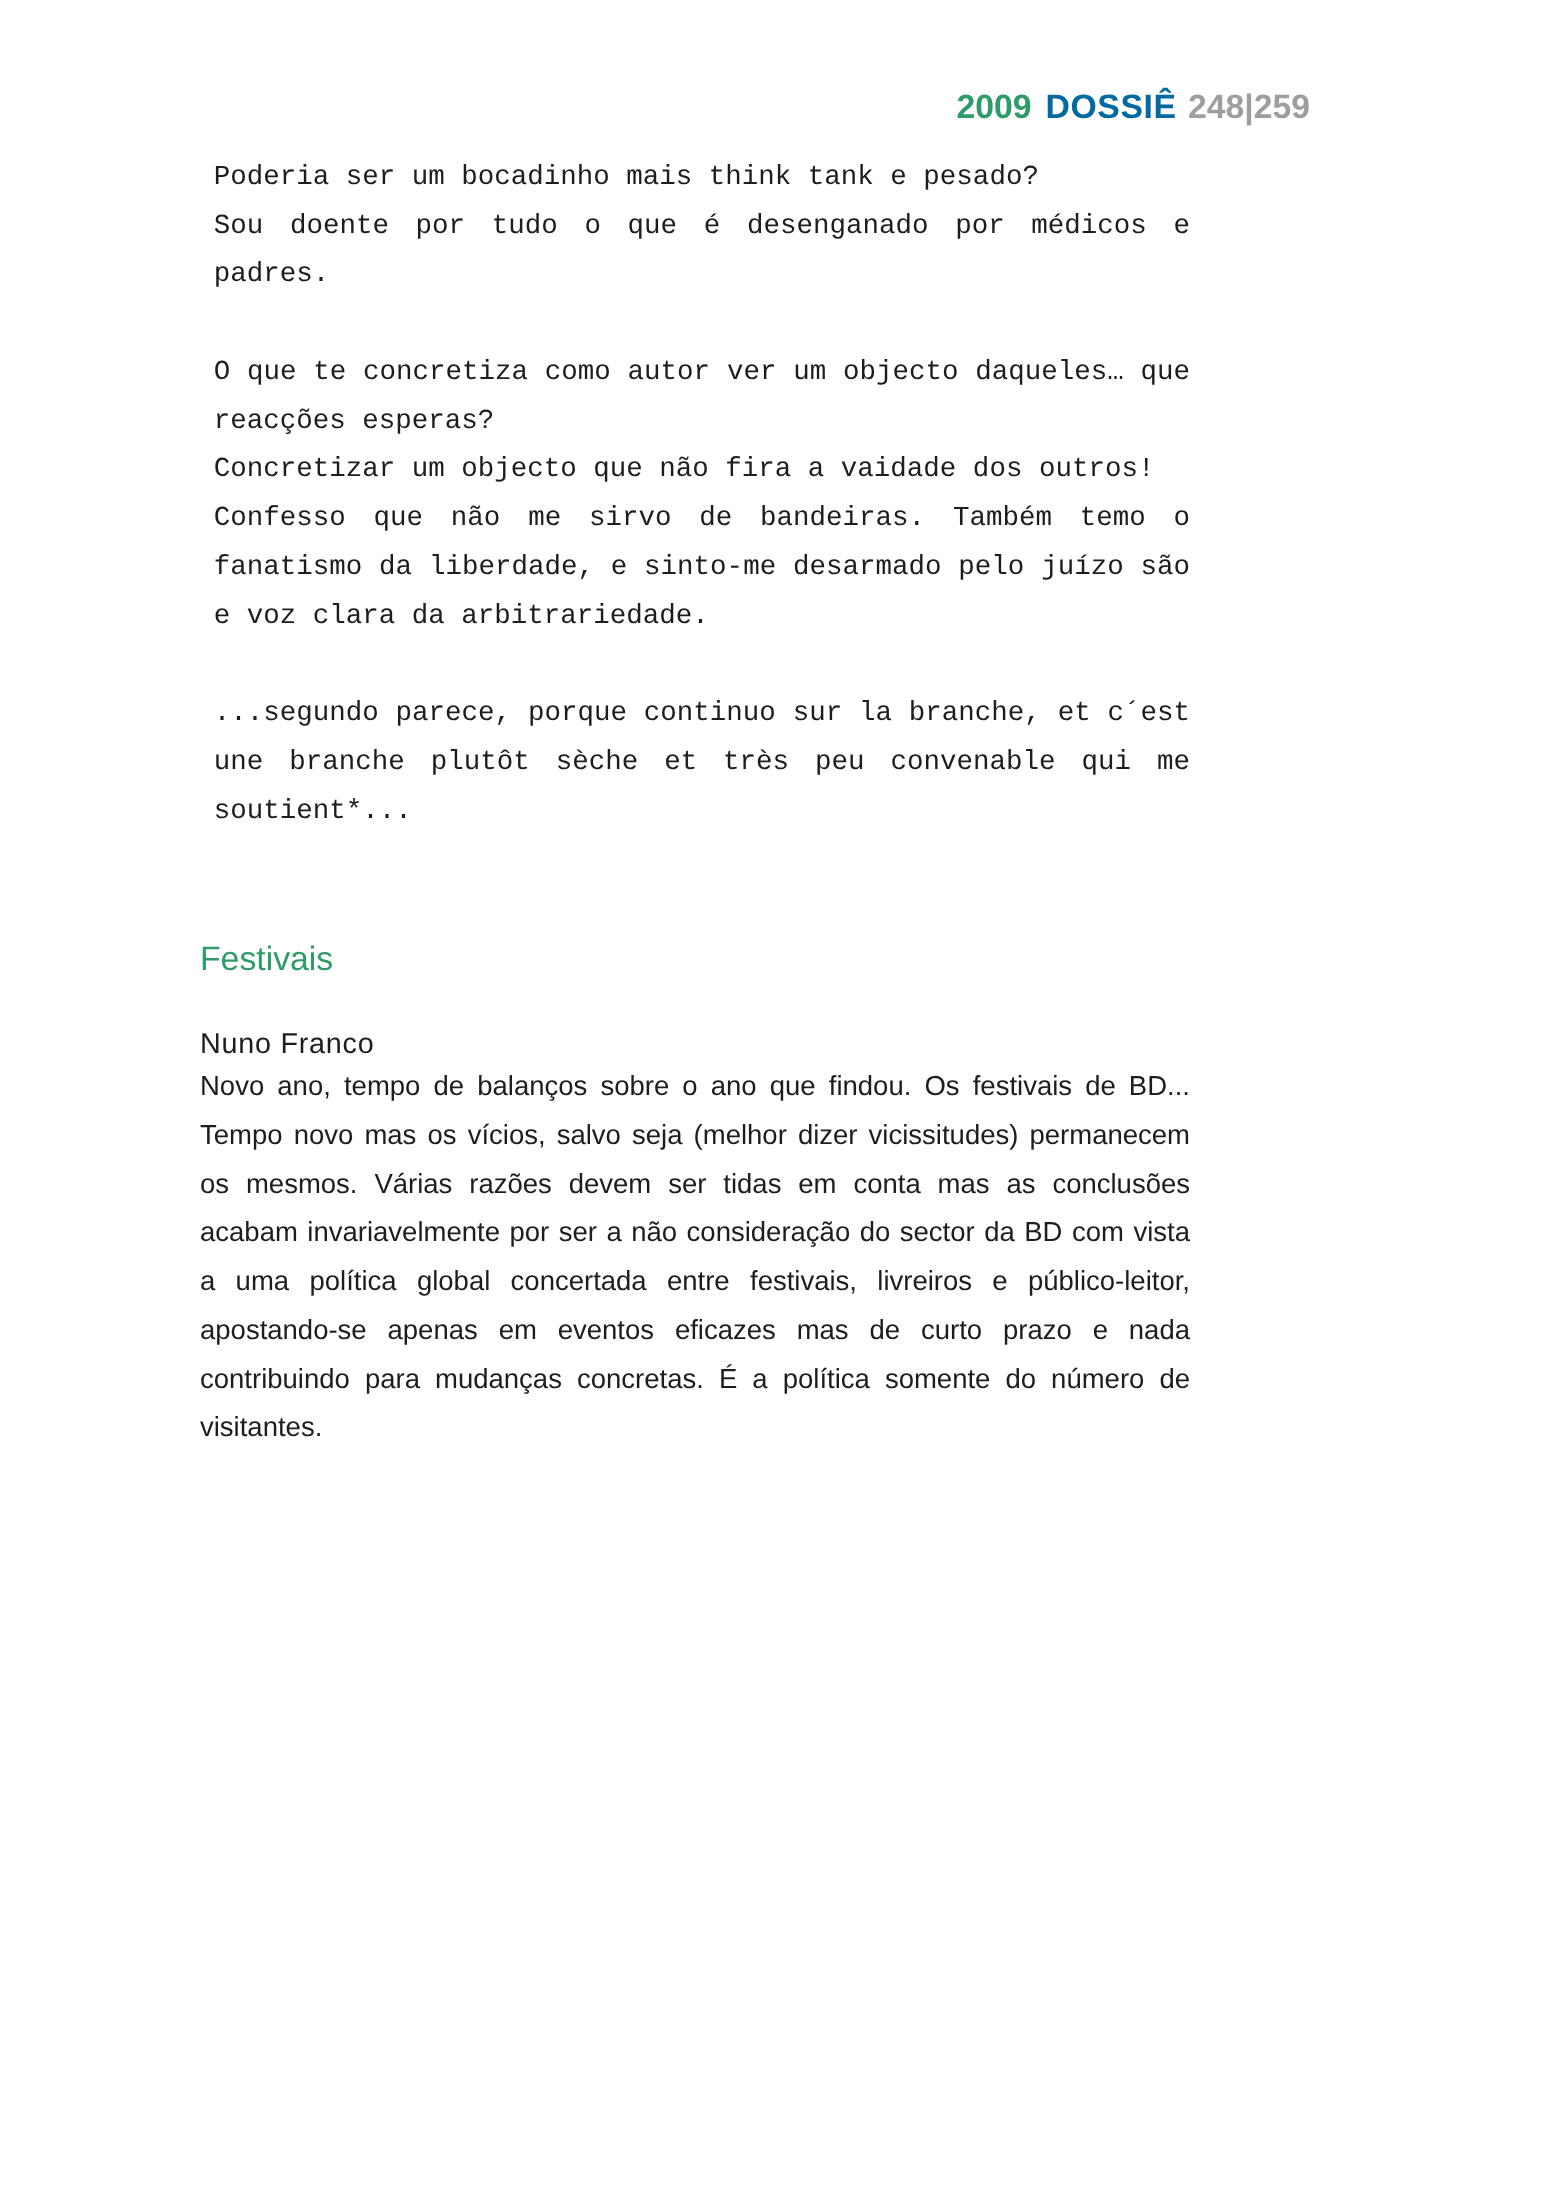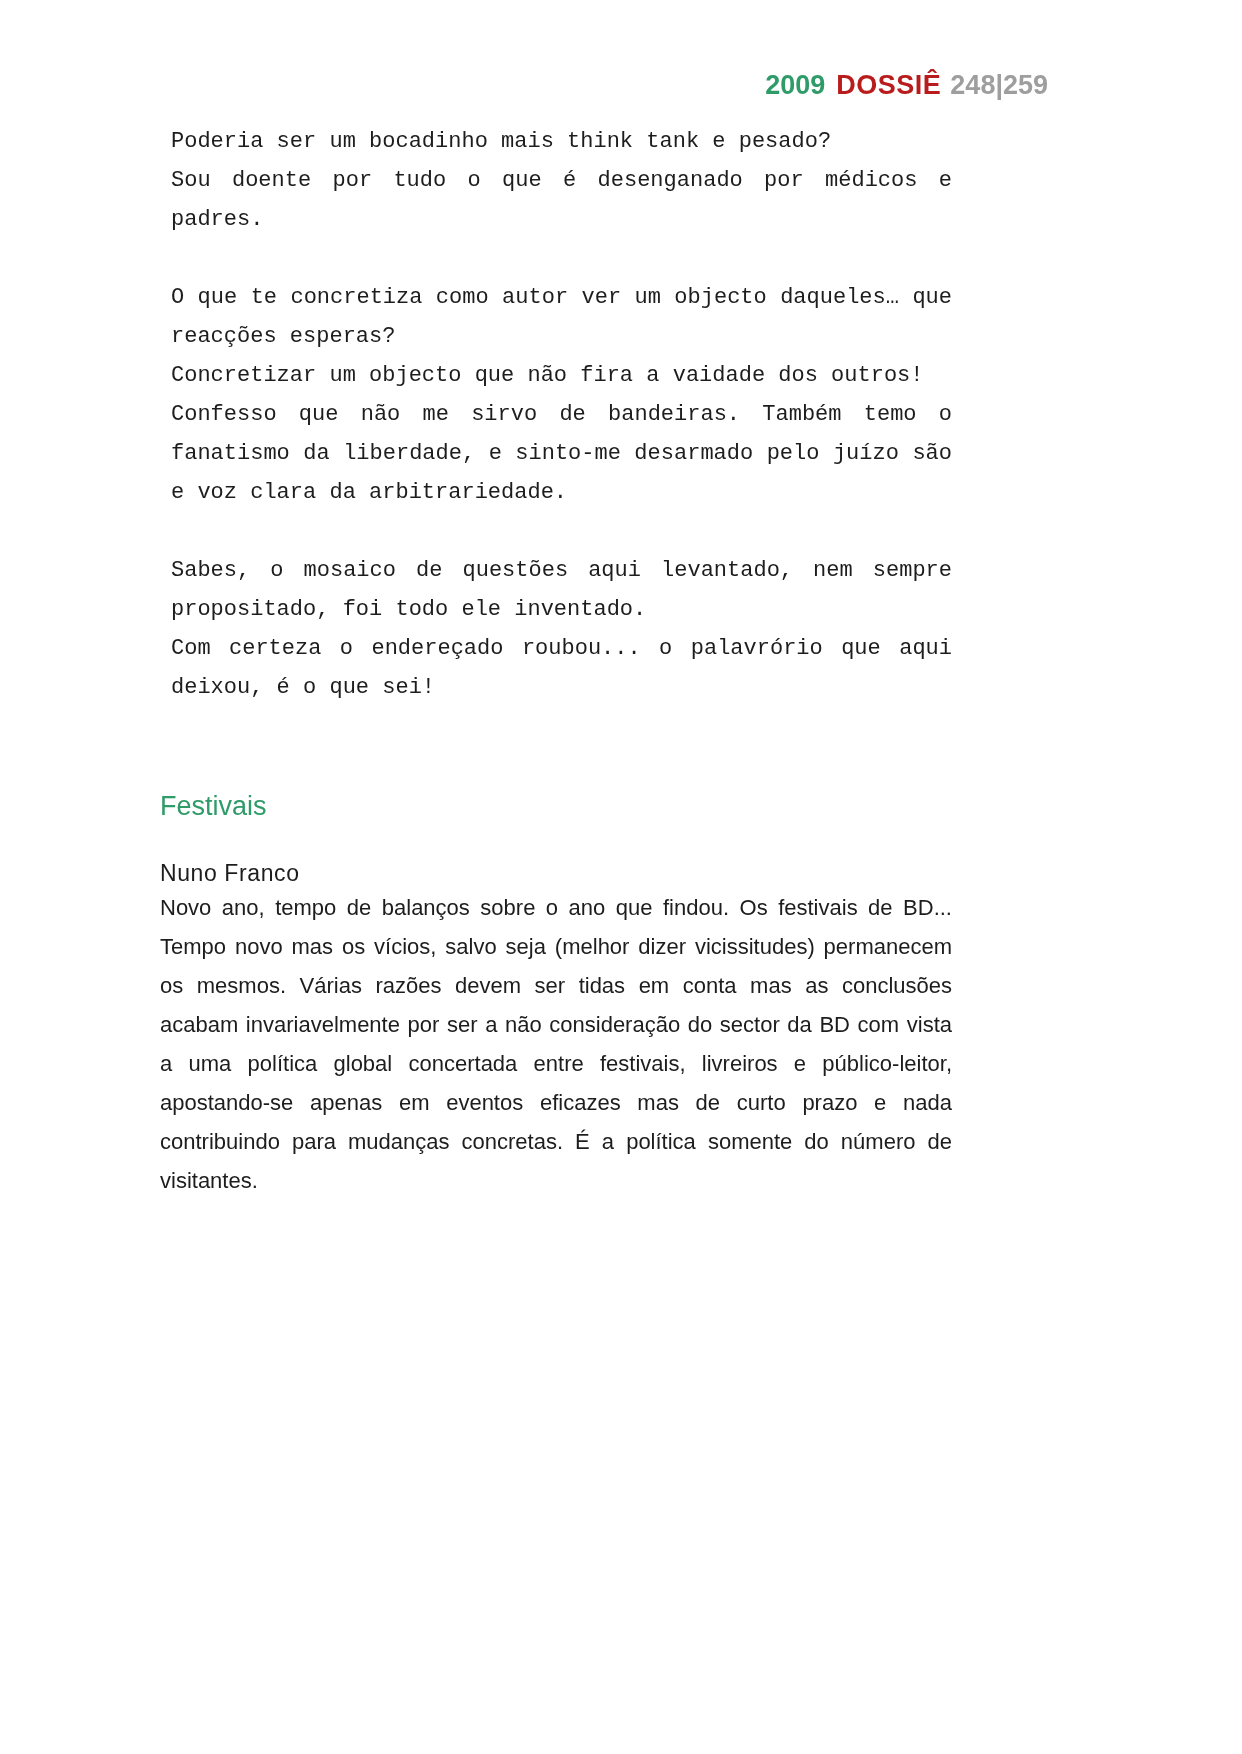--- a/index.html
+++ b/index.html
@@ -17,21 +17,21 @@
   }
   .header {
     position: absolute;
     top: 70px;
     right: 194px;
     font-size: 27px;
     font-weight: bold;
     white-space: nowrap;
   }
   .hdr-year   { color: #2e9b68; margin-right: 11px; }
-  .hdr-title  { color: #b91c1c; margin-right: 9px; letter-spacing: 0.5px; }
+  .hdr-title  { color: #0369a1; margin-right: 9px; letter-spacing: 0.5px; }
   .hdr-pages  { color: #9e9e9e; }
   .content {
     position: absolute;
     left: 160px;
     top: 122px;
     width: 792px;
     color: #1d1d1d;
   }
   p.body {
     margin: 0;
@@ -75,27 +75,24 @@
       <p class="body">Sou doente por tudo o que é desenganado por médicos e padres.</p>
     </div>
 
     <div class="block">
       <p class="body">O que te concretiza como autor ver um objecto daqueles… que reacções esperas?</p>
       <p class="body">Concretizar um objecto que não fira a vaidade dos outros!</p>
       <p class="body">Confesso que não me sirvo de bandeiras. Também temo o fanatismo da liberdade, e sinto-me desarmado pelo juízo são e voz clara da arbitrariedade.</p>
     </div>
 
     <div class="block">
+      <p class="body">...segundo parece, porque continuo sur la branche, et c´est une branche plutôt sèche et très peu convenable qui me soutient*...</p>
     </div>
 
 
-    <div class="block">
-      <p class="body">Sabes, o mosaico de questões aqui levantado, nem sempre propositado, foi todo ele inventado.</p>
-      <p class="body">Com certeza o endereçado roubou... o palavrório que aqui deixou, é o que sei!</p>
-    </div>
 
     <h1 class="section-title">Festivais</h1>
 
     <div class="author">Nuno Franco</div>
 
     <p class="body section-para">Novo ano, tempo de balanços sobre o ano que findou. Os festivais de BD... Tempo novo mas os vícios, salvo seja (melhor dizer vicissitudes) permanecem os mesmos. Várias razões devem ser tidas em conta mas as conclusões acabam invariavelmente por ser a não consideração do sector da BD com vista a uma política global concertada entre festivais, livreiros e público-leitor, apostando-se apenas em eventos eficazes mas de curto prazo e nada contribuindo para mudanças concretas. É a política somente do número de visitantes.</p>
 
   </div>
 
 </div>

